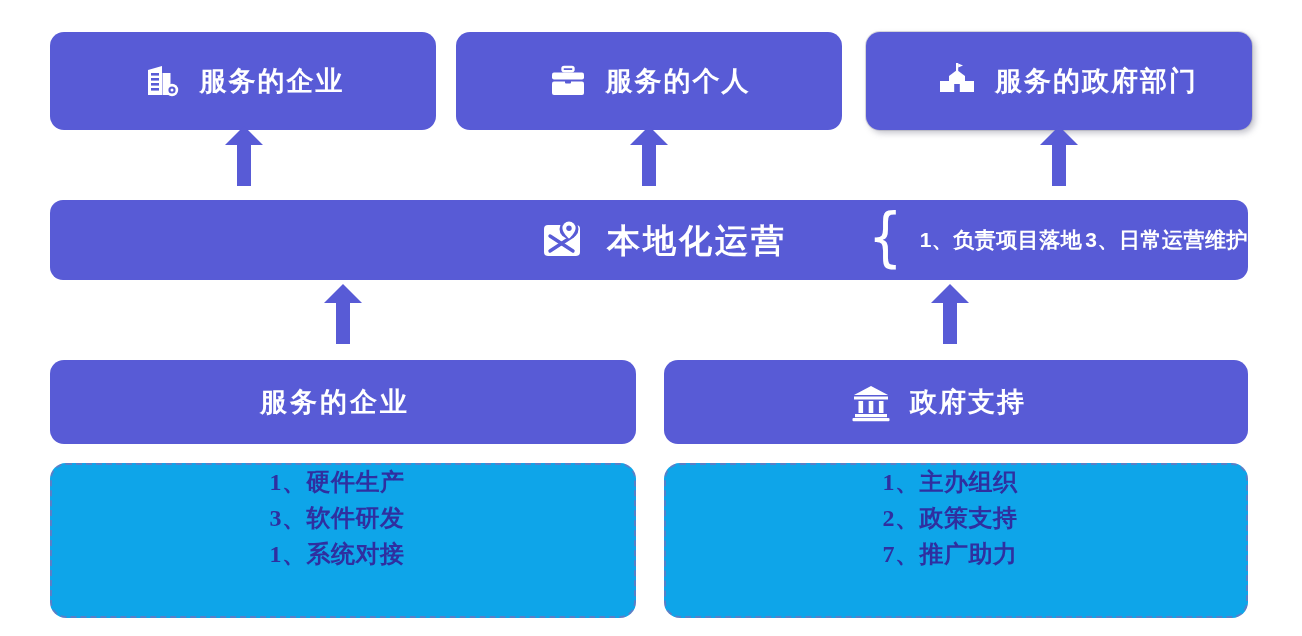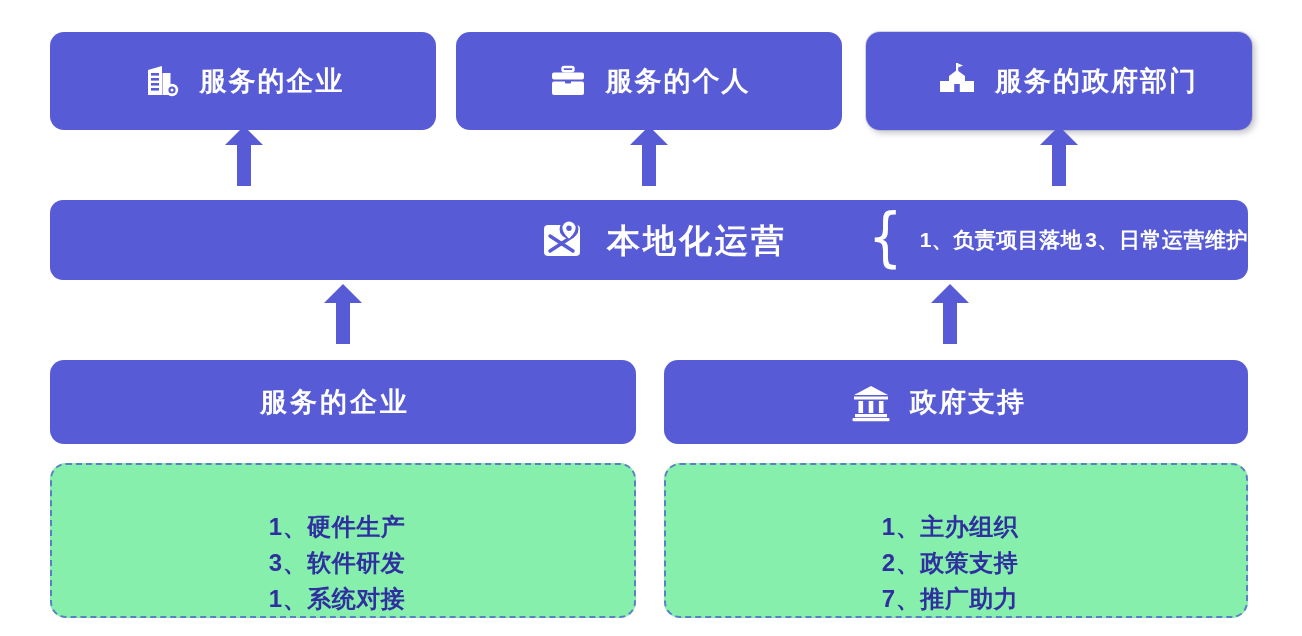--- a/index.html
+++ b/index.html
@@ -115,23 +115,24 @@
   #box-company .card-label { font-size: 27px; letter-spacing: 3px; transform: translateX(-8px); }
   #box-govsupport .card-inner { transform: translateX(-18px); }
 
   
   .dashed {
     position: absolute;
     border: 2px dashed #5b7fc7;
     border-radius: 16px;
     box-sizing: border-box;
     display: flex;
-    align-items: flex-end;
-    justify-content: center;
-    background: #86efac;
+    align-items: flex-start;
+    justify-content: center;
+    background: #0ea5e9;
+    font-family: Liberation Serif, serif;
   }
   #list-company { left: 50px;  top: 463px; width: 586px; height: 155px; }
   #list-gov     { left: 664px; top: 463px; width: 584px; height: 155px; }
 
   .list-lines {
     display: flex;
     flex-direction: column;
     gap: 2px;
     transform: translateX(-6px);
   }

